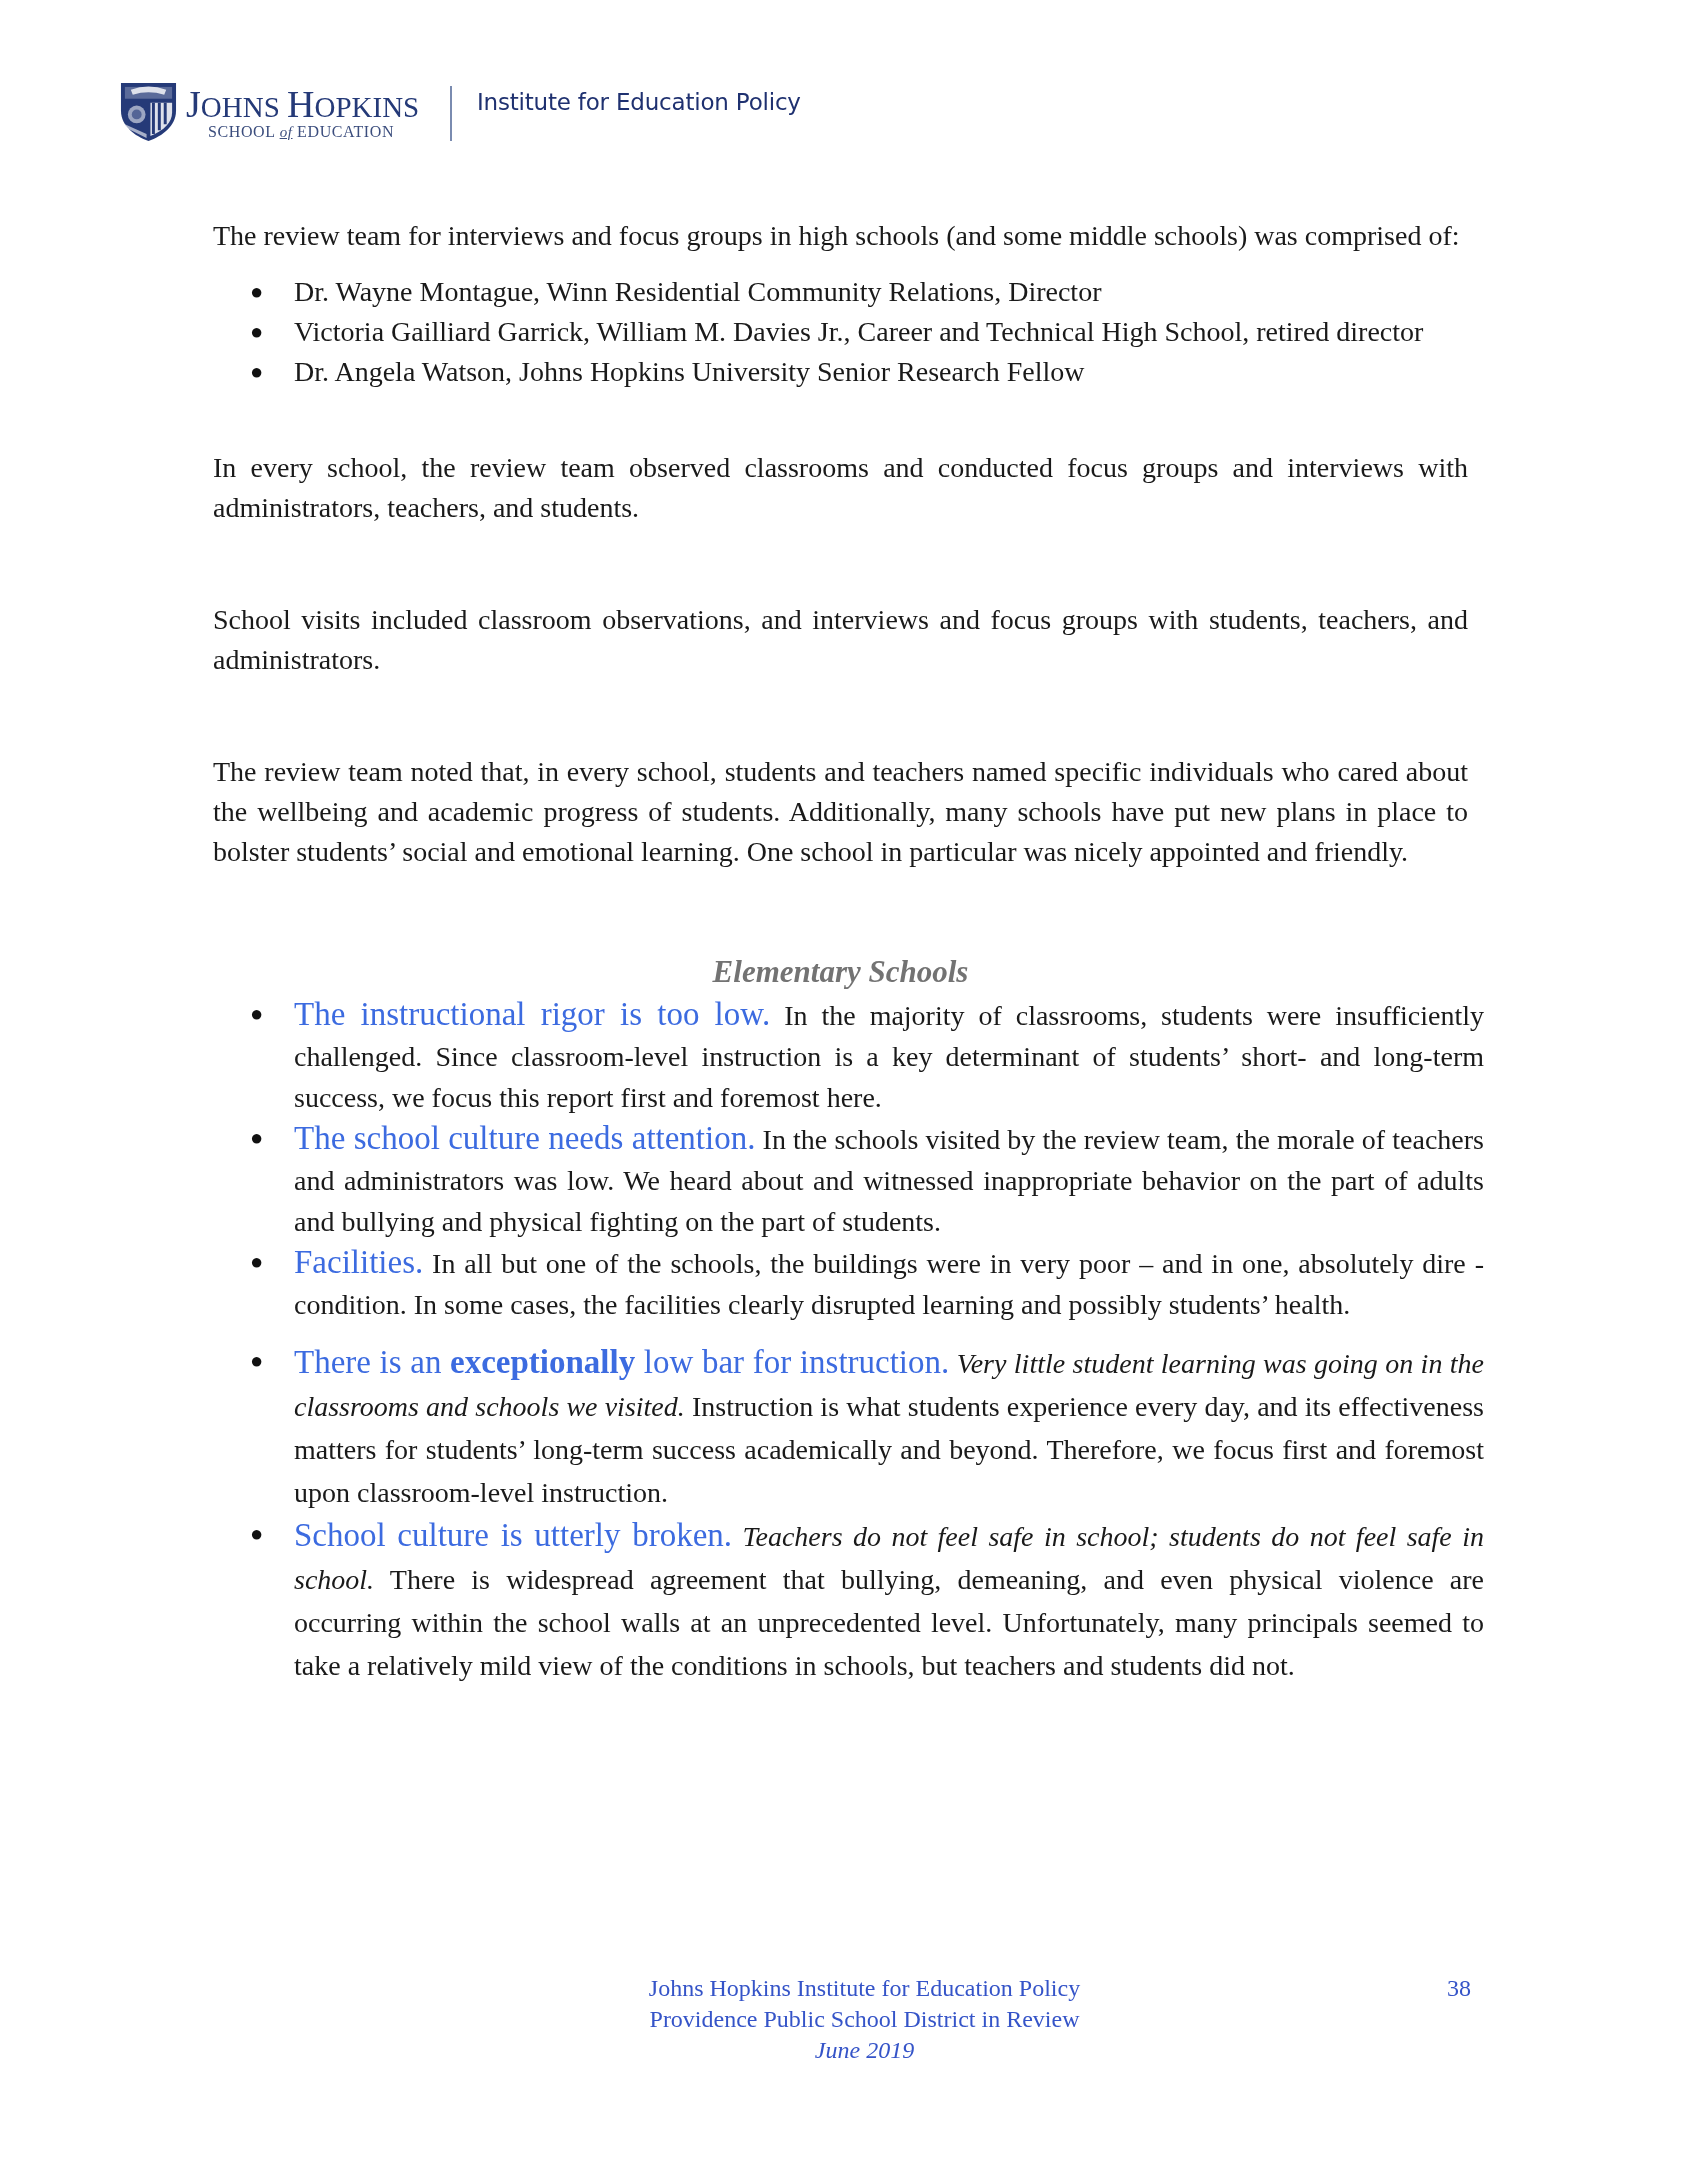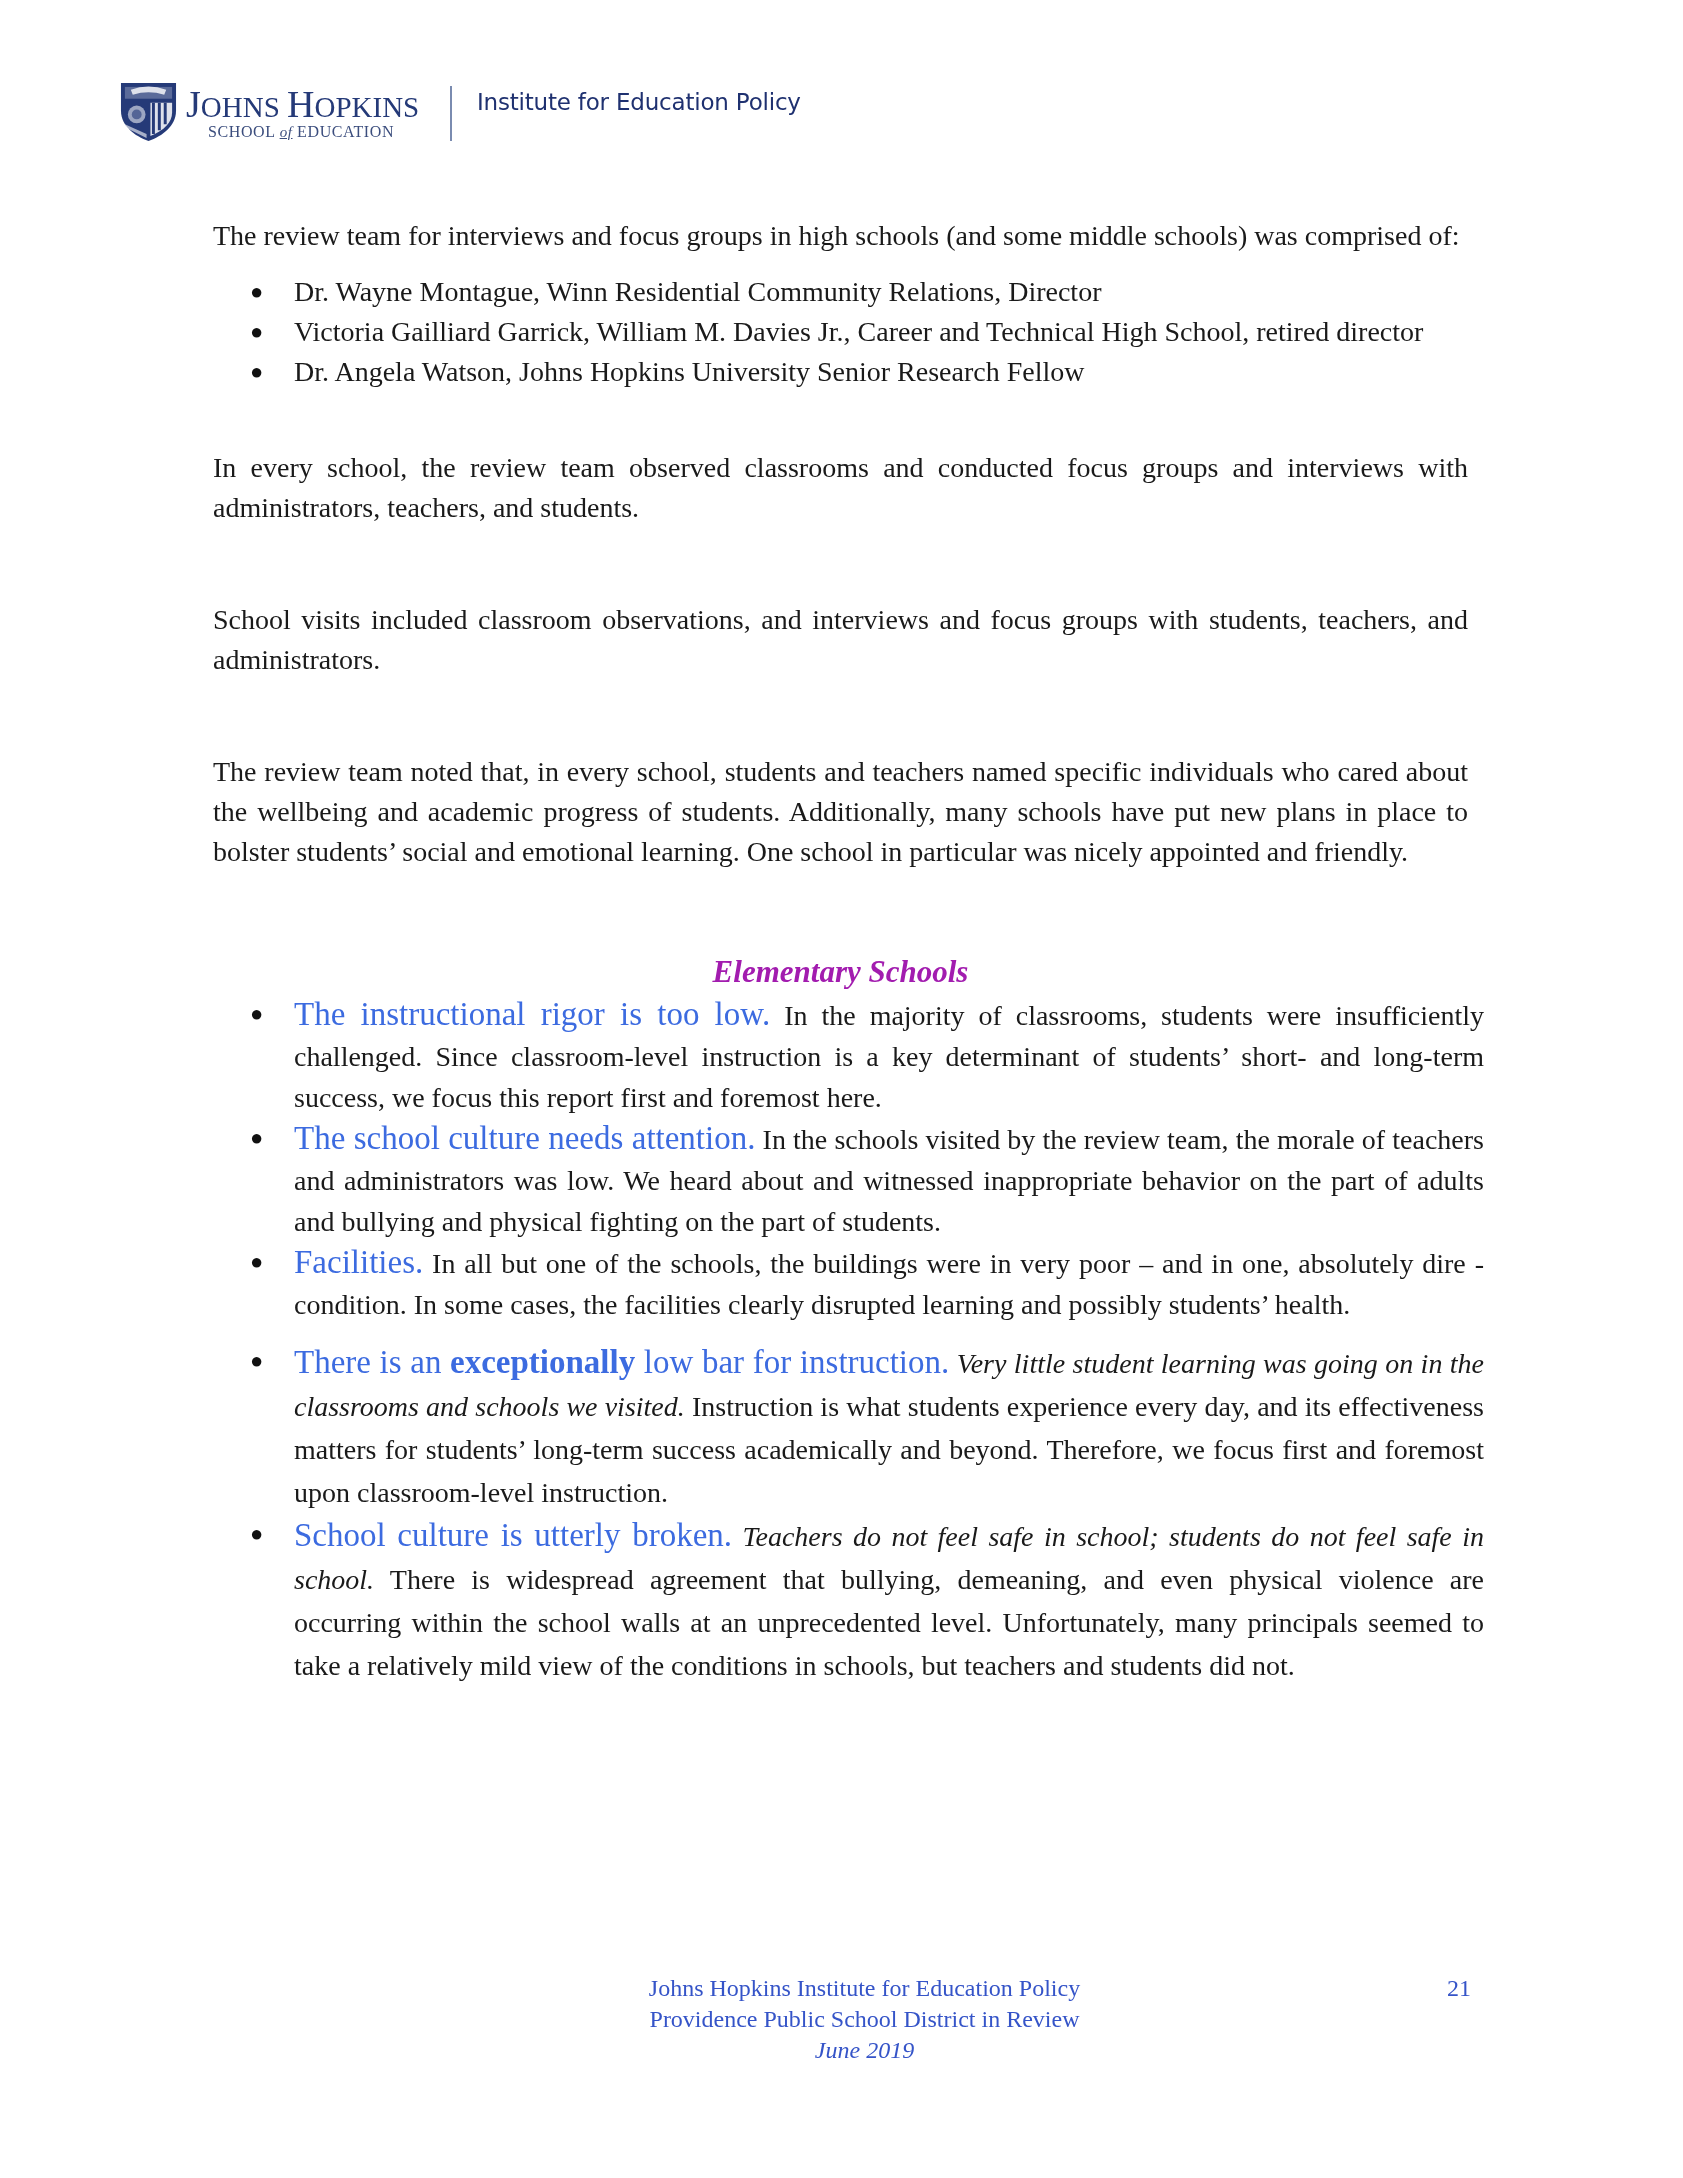--- a/index.html
+++ b/index.html
@@ -18,21 +18,21 @@
 
   
   .content { position: absolute; left: 197px; top: 200px; width: 1287px; font-size: 28px; line-height: 40px; }
   .para { margin: 16px; text-align: justify; }
   .gap { height: 40px; }
   .bullets { list-style: none; margin: 0; padding: 0; }
   .bullets li { position: relative; padding-left: 97px; text-align: justify; }
   .bullets li .dot { position: absolute; left: 53px; top: 0; font-size: 22px; line-height: 40px; color: #111; }
   .team li { padding-left: 97px; }
 
-  .section-heading { text-align: center; font-style: italic; color: #a21caf; font-size: 31px; line-height: 44px; margin: 0; }
+  .section-heading { text-align: center; font-style: italic; color: #737373; font-size: 31px; line-height: 44px; margin: 0; }
   .concerns li { line-height: 41px; }
   .concerns .lead { color: #3c6be0; font-size: 33px; }
   .concerns .lead b { font-weight: bold; }
   .hs li { line-height: 43px; }
   .italic { font-style: italic; }
 
   
   .footer { position: absolute; left: 0; top: 1973px; width: 1683px; text-align: center; color: #3554c8; font-size: 24px; line-height: 31px; padding-left: 25px; }
   .footer .f-line { display: block; position: relative; left: -2px; }
   .footer .f-date { font-style: italic; }
@@ -91,14 +91,14 @@
     <li><span class="dot">●</span><span class="lead"><span>There is an </span><b>exceptionally</b><span> low bar for instruction.</span></span><span class="italic"> Very little student learning was going on in the classrooms and schools we visited.</span><span> Instruction is what students experience every day, and its effectiveness matters for students’ long-term success academically and beyond. Therefore, we focus first and foremost upon classroom-level instruction.</span></li>
     <li><span class="dot">●</span><span class="lead">School culture is utterly broken.</span><span class="italic"> Teachers do not feel safe in school; students do not feel safe in school.</span><span> There is widespread agreement that bullying, demeaning, and even physical violence are occurring within the school walls at an unprecedented level. Unfortunately, many principals seemed to take a relatively mild view of the conditions in schools, but teachers and students did not.</span></li>
   </ul>
 </div>
 
 <div class="footer">
   <span class="f-line">Johns Hopkins Institute for Education Policy</span>
   <span class="f-line">Providence Public School District in Review</span>
   <span class="f-line f-date">June 2019</span>
 </div>
-<div class="page-num">21</div>
+<div class="page-num">38</div>
 
 
 </body></html>

